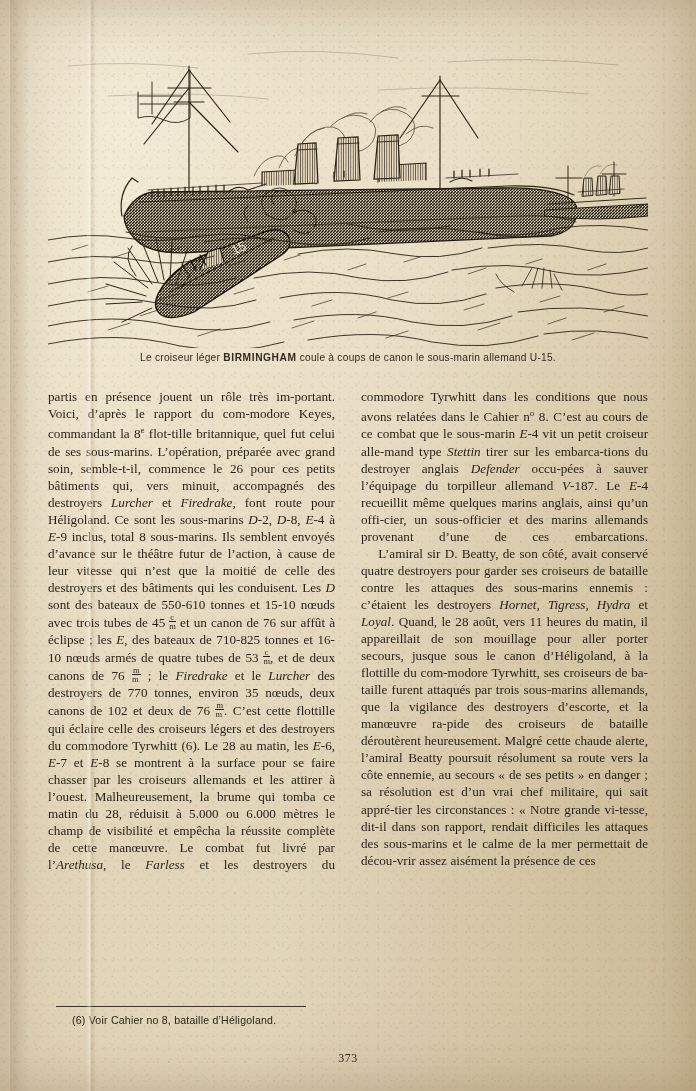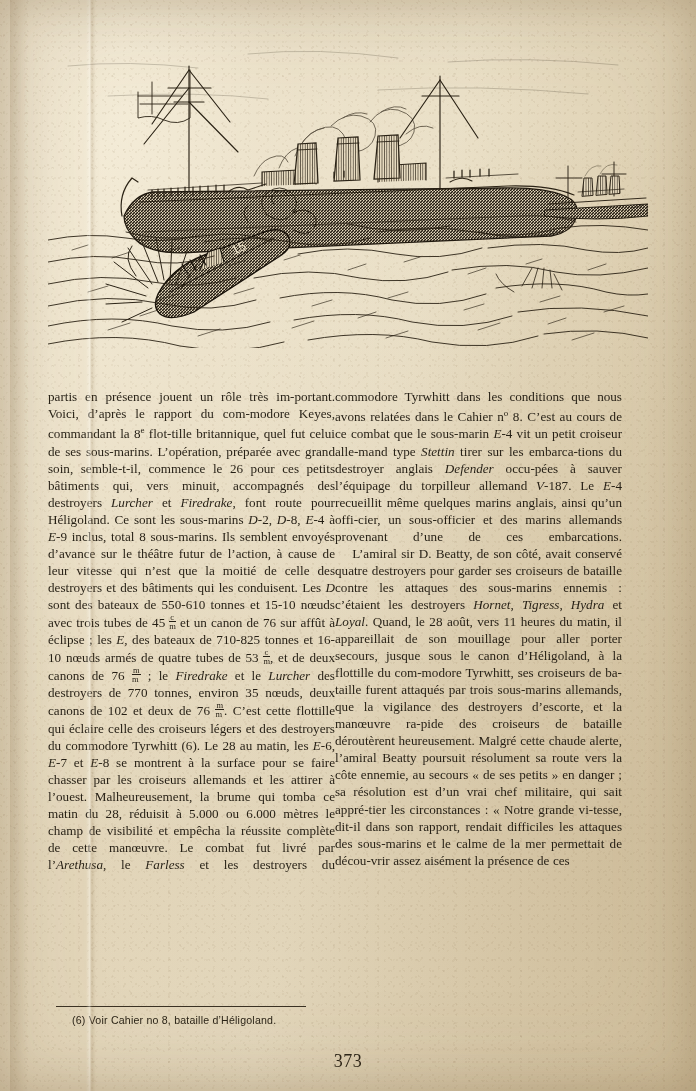--- a/index.html
+++ b/index.html
@@ -48,21 +48,21 @@
   .cap{
     position:absolute;left:48px;top:352px;width:600px;
     text-align:center;font-size:10.2px;letter-spacing:.25px;color:#322a1d;
     font-family:"Liberation Sans",sans-serif;
   }
   .cap b{font-weight:700;letter-spacing:.6px;}
 
   
   #cols{
     position:absolute;left:48px;top:388px;width:600px;height:610px;
-    display:flex;
+    display:flex;gap:26px;
   }
   .col{width:287px;}
   .col p{
     margin:0;
     font-size:13.15px;
     line-height:17.05px;
     text-align:justify;
     text-align-last:justify;
     color:#241e14;
     hyphens:manual;
@@ -80,21 +80,21 @@
     position:absolute;left:56px;top:1006px;width:250px;height:0;
     border-top:1.1px solid #3b3224;
   }
   #foot{
     position:absolute;left:72px;top:1014px;width:560px;
     font-size:10.6px;color:#2b2418;letter-spacing:.2px;
     font-family:"Liberation Sans",sans-serif;
   }
   #pageno{
     position:absolute;left:0;top:1051px;width:696px;text-align:center;
-    font-size:18px;color:#2b2418;letter-spacing:.5px;
+    font-size:12px;color:#2b2418;letter-spacing:.5px;
   }
 </style>
 </head>
 <body>
 
 <div id="page">
 
   <div id="illo">
     <svg viewBox="0 0 600 322" xmlns="http://www.w3.org/2000/svg">
       <defs>
@@ -321,20 +321,23 @@
               <path d="M494 262 l2 -20"></path>
             <path d="M504 262 l-2 -18"></path>
               <path d="M514 264 l-8 -16"></path>
             <path d="M466 266 q-14 -8 -18 -18"></path>
           </g>
         </g>
       </g>
     </svg>
   </div>
 
+  <div class="cap">
+    <span>Le croiseur léger </span><b>BIRMINGHAM</b><span> coule à coups de canon le sous-marin allemand U-15.</span>
+  </div>
 
   <div id="cols">
 
     <div class="col">
       <p>partis en présence jouent un rôle très im-portant. Voici, d’après le rapport du com-modore Keyes, commandant la 8<span class="sup">e</span> flot-tille britannique, quel fut celui de ses sous-marins. L’opération, préparée avec grand soin, semble-t-il, commence le 26 pour ces petits bâtiments qui, vers minuit, accompagnés des destroyers <i>Lurcher</i> et <i>Firedrake</i>, font route pour Héligoland. Ce sont les sous-marins <i>D</i>-2, <i>D</i>-8, <i>E</i>-4 à <i>E</i>-9 inclus, total 8 sous-marins. Ils semblent envoyés d’avance sur le théâtre futur de l’action, à cause de leur vitesse qui n’est que la moitié de celle des destroyers et des bâtiments qui les conduisent. Les <i>D</i> sont des bateaux de 550-610 tonnes et 15-10 nœuds avec trois tubes de 45 <span class="frac"><span class="num">c</span><span>m</span></span> et un canon de 76 sur affût à éclipse ; les <i>E</i>, des bateaux de 710-825 tonnes et 16-10 nœuds armés de quatre tubes de 53 <span class="frac"><span class="num">c</span><span>m</span></span>, et de deux canons de 76 <span class="frac"><span class="num">m</span><span>m</span></span> ; le <i>Firedrake</i> et le <i>Lurcher</i> des destroyers de 770 tonnes, environ 35 nœuds, deux canons de 102 et deux de 76 <span class="frac"><span class="num">m</span><span>m</span></span>. C’est cette flottille qui éclaire celle des croiseurs légers et des destroyers du commodore Tyrwhitt (6). Le 28 au matin, les <i>E</i>-6, <i>E</i>-7 et <i>E</i>-8 se montrent à la surface pour se faire chasser par les croiseurs allemands et les attirer à l’ouest. Malheureusement, la brume qui tomba ce matin du 28, réduisit à 5.000 ou 6.000 mètres le champ de visibilité et empêcha la réussite complète de cette manœuvre. Le combat fut livré par l’<i>Arethusa</i>, le <i>Farless</i> et les destroyers du</p>
     </div>
 
     <div class="col">
       <p>commodore Tyrwhitt dans les conditions que nous avons relatées dans le Cahier n<span class="sup">o</span> 8. C’est au cours de ce combat que le sous-marin <i>E</i>-4 vit un petit croiseur alle-mand type <i>Stettin</i> tirer sur les embarca-tions du destroyer anglais <i>Defender</i> occu-pées à sauver l’équipage du torpilleur allemand <i>V</i>-187. Le <i>E</i>-4 recueillit même quelques marins anglais, ainsi qu’un offi-cier, un sous-officier et des marins allemands provenant d’une de ces embarcations.</p>
       <p class="last">&nbsp;&nbsp;&nbsp;&nbsp;L’amiral sir D. Beatty, de son côté, avait conservé quatre destroyers pour garder ses croiseurs de bataille contre les attaques des sous-marins ennemis : c’étaient les destroyers <i>Hornet</i>, <i>Tigress</i>, <i>Hydra</i> et <i>Loyal</i>. Quand, le 28 août, vers 11 heures du matin, il appareillait de son mouillage pour aller porter secours, jusque sous le canon d’Héligoland, à la flottille du com-modore Tyrwhitt, ses croiseurs de ba-taille furent attaqués par trois sous-marins allemands, que la vigilance des destroyers d’escorte, et la manœuvre ra-pide des croiseurs de bataille déroutèrent heureusement. Malgré cette chaude alerte, l’amiral Beatty poursuit résolument sa route vers la côte ennemie, au secours « de ses petits » en danger ; sa résolution est d’un vrai chef militaire, qui sait appré-tier les circonstances : « Notre grande vi-tesse, dit-il dans son rapport, rendait difficiles les attaques des sous-marins et le calme de la mer permettait de décou-vrir assez aisément la présence de ces</p>

